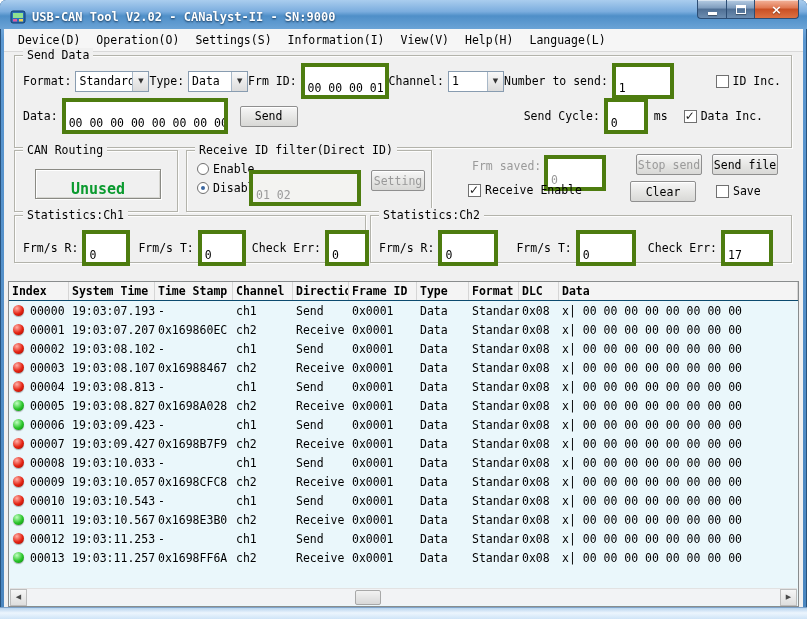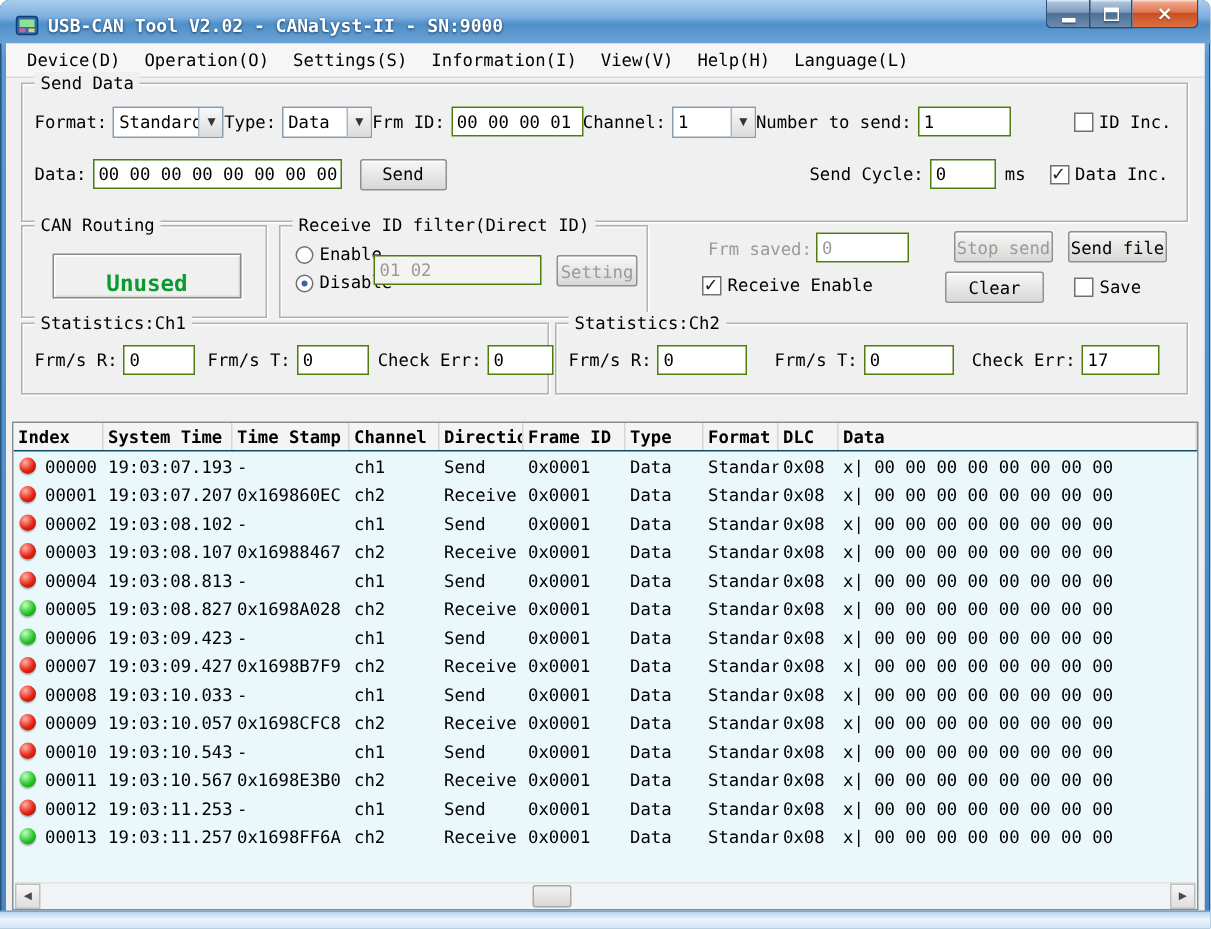--- a/index.html
+++ b/index.html
@@ -28,21 +28,21 @@
   .menubar{position:absolute;left:0;top:0;right:0;height:23px;background:#f6f6f6;border-bottom:1px solid #d9d9d9;
     display:flex;align-items:center;padding-left:6px}
   .menuitem{padding:3px 8px;white-space:nowrap;cursor:default}
   .workspace{position:absolute;left:0;top:23px;right:0;bottom:0;background:#f0f0f0}
   
   .group{position:absolute;border:1px solid #b3b3ab;box-shadow:inset 1px 1px 0 #fdfdfd,1px 1px 0 #fdfdfd}
   .gtitle{position:absolute;top:-8px;left:8px;background:#f0f0f0;padding:0 4px;font-weight:normal;white-space:nowrap}
   
   .lbl{white-space:nowrap;margin-right:4px}
   .dis{color:#9a9a9a}
-  .tbox{background:#fff;border:1px solid #4d7c0f;padding:0 3px;display:flex;align-items:center;height:20px;
+  .tbox{background:#fff;border:4px solid #4d7c0f;padding:0 3px;display:flex;align-items:flex-end;height:36px;
     white-space:nowrap;overflow:hidden;flex:none}
   .tbox.disbg{background:#f3f3f1;color:#9a9a9a}
   .tbox.distext{color:#9a9a9a}
   .combo{display:flex;align-items:center;height:21px;border:1px solid #889cb0;background:#fff;flex:none}
   .combo .cval{flex:1;padding:0 3px;white-space:nowrap;overflow:hidden}
   .combo .carrow{width:16px;height:100%;border-left:1px solid #a8b8c8;flex:none;
     background:linear-gradient(180deg,#f8f8f8,#dcdcdc);display:flex;align-items:center;justify-content:center;
     font-size:7px;color:#333;font-family:"DejaVu Sans",sans-serif}
   .btn{height:21px;border:1px solid #8f8f8f;border-radius:2px;flex:none;
     background:linear-gradient(180deg,#f7f7f7,#e4e4e2 60%,#d8d8d6);box-shadow:inset 0 1px 0 #fff;
@@ -61,21 +61,21 @@
   .sd-row{position:absolute;left:8px;right:10px;display:flex;align-items:center;height:22px}
   #sdr1{top:14px}
   #sdr2{top:49px}
   
   .g-routing{left:10px;top:98px;width:164px;height:62px}
   .unused-box{position:absolute;left:20px;right:16px;top:18px;height:30px;background:#f0f0f0;
     border:1px solid #8a8a84;box-shadow:inset 1px 1px 0 #fff,inset -1px -1px 0 #d7d7d2,1px 1px 0 #fff;
     display:flex;align-items:center;justify-content:center;font-weight:bold;font-size:15px}
   
   .g-filter{left:182px;top:98px;width:246px;height:62px}
-  .radio-row{position:absolute;left:10px;display:flex;align-items:flex-end}
+  .radio-row{position:absolute;left:10px;display:flex;align-items:center}
   #rr-enable{top:11px}
   #rr-disable{top:30px}
   .filter-input{position:absolute;left:62px;top:19px}
   .setting-btn{position:absolute;left:184px;top:19px;width:54px}
   
   .rzone{position:absolute;left:444px;top:98px;width:344px;height:62px}
   .frmsaved-lbl{position:absolute;left:24px;top:9px}
   .frmsaved-box{position:absolute;left:96px;top:5px}
   .stopsend-btn{position:absolute;left:188px;top:4px;width:66px}
   .sendfile-btn{position:absolute;left:264px;top:4px;width:66px}
@@ -190,21 +190,21 @@
           <div class="btn w58 ml12">
             <span>Send</span>
           </div>
           <span class="sp"></span>
           <span class="lbl">Send Cycle:</span>
           <div class="tbox w44">
             <span>0</span>
           </div>
           <span class="lbl ml6">ms</span>
           <span class="cb ml12 on"></span>
-          <span class="cblbl" style="margin-right:2px">Data Inc.</span>
+          <span class="cblbl" style="margin-right:18px">Data Inc.</span>
         </div>
       </div>
 
       <div class="group g-routing">
         <span class="gtitle">CAN Routing</span>
         <div class="unused-box">
           <span id="routing-status" style="color: rgb(10, 154, 46); margin-top: 10px;">Unused</span>
         </div>
       </div>
 

